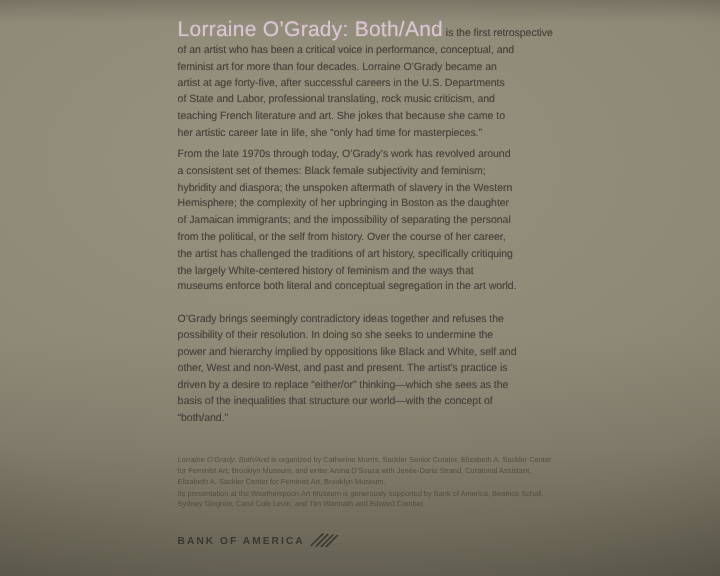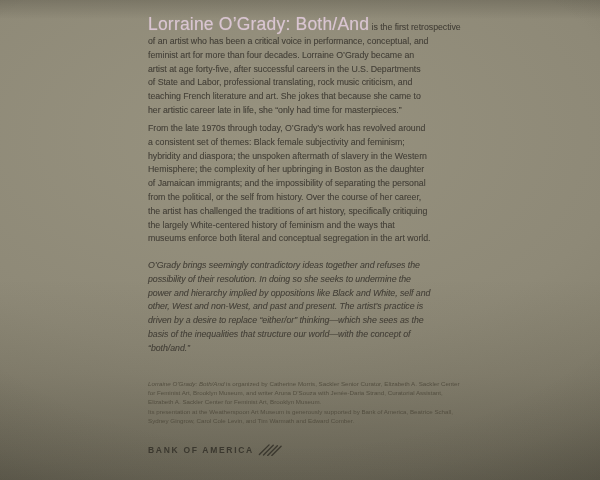--- a/index.html
+++ b/index.html
@@ -44,21 +44,21 @@
     margin: 0;
     font-size: 8.8px;
     line-height: 13.8px;
     letter-spacing: -0.05px;
     color: var(--body-text, #46423a);
     white-space: pre-line;
     text-shadow: 0 0 0.6px rgba(60,56,46,0.35);
   }
   .intro { top: 13px; }
   .p2 { top: 122px; }
-  .p3 { top: 259px; font-style: italic; }
+  .p3 { top: 259px; }
   .title {
     font-size: 17.5px;
     line-height: 22px;
     letter-spacing: 0.2px;
     color: var(--title-pink, #d9c5d1);
     text-shadow: 0 0 1px rgba(217,197,209,0.55);
   }
   .credits {
     position: absolute;
     left: 0;

